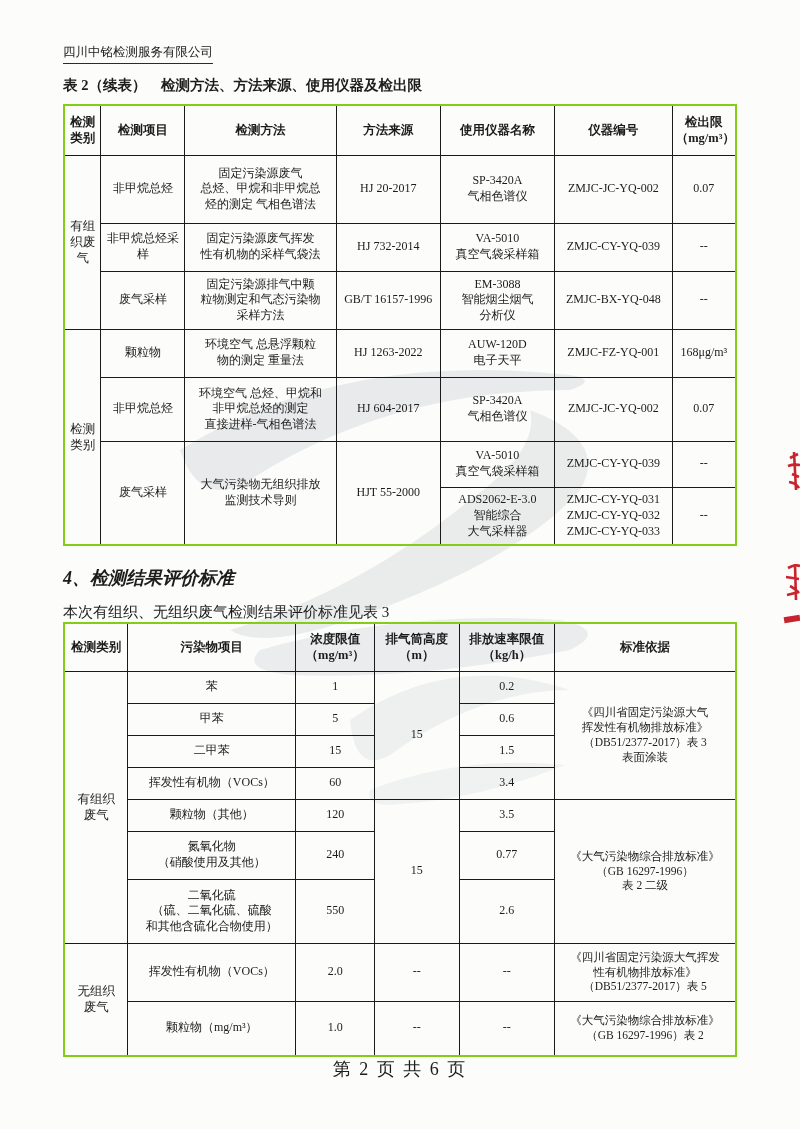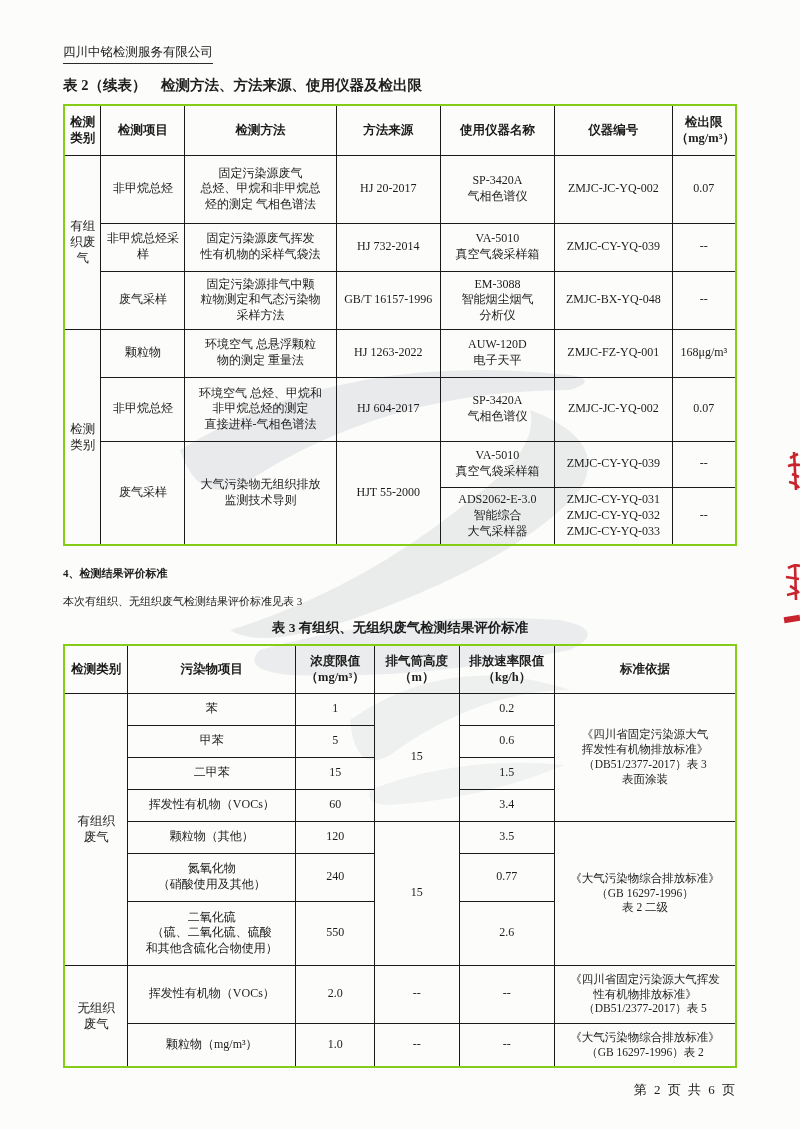--- a/index.html
+++ b/index.html
@@ -12,22 +12,22 @@
     overflow:hidden;
   }
   .content { position:relative; z-index:2; padding:0 63px; }
 
   
   .doc-header { display:flex; justify-content:space-between; align-items:flex-end; padding-top:44px; font-size:12.5px; }
   .doc-header span { border-bottom:1.5px solid #2b2b2b; padding-bottom:2px; white-space:pre-line; }
 
   
   .tbl-title { text-align:left; font-weight:bold; font-size:14.5px; margin:12px 0 9px; white-space:pre-line; }
-  .section-heading { font-weight:bold; font-size:11px; margin-top:20px; }
-  .section-para { font-size:11px; margin-top:13px; }
+  .section-heading { font-weight:bold; font-size:18px; margin-top:20px;font-style:italic; }
+  .section-para { font-size:15px; margin-top:13px; }
   .t3-title { text-align:center; font-weight:bold; font-size:13.5px; margin:10px 0 7px; }
 
   
   table { width:100%; border-collapse:collapse; table-layout:fixed; border:2px solid #84cc16; background:transparent; }
   th,td {
     border:1px solid #1a1a1a;
     text-align:center; vertical-align:middle;
     font-size:12px; line-height:1.3;
     padding:2px 3px;
     white-space:pre-line;
@@ -43,24 +43,24 @@
   .t2 tbody tr:nth-child(4){height:48px}
   .t2 tbody tr:nth-child(5){height:64px}
   .t2 tbody tr:nth-child(6){height:46px}
   .t2 tbody tr:nth-child(7){height:58px}
 
   .t3 thead tr { height:48px; }
   .t3 tbody tr:nth-child(-n+5){height:32px}
   .t3 tbody tr:nth-child(6){height:48px}
   .t3 tbody tr:nth-child(7){height:64px}
   .t3 tbody tr:nth-child(8){height:58px}
-  .t3 tbody tr:nth-child(9){height:44px}
+  .t3 tbody tr:nth-child(9){height:55px}
   .t3 td.std { font-size:11.5px; }
 
-  .footer { text-align:right; font-size:13px; margin-top:13px; letter-spacing:2px; }
+  .footer { text-align:center; font-size:18px; letter-spacing:2px; }
 
   
   .watermark { position:absolute; left:140px; top:320px; z-index:1; opacity:.55; pointer-events:none; }
   .watermark2 { position:absolute; left:330px; top:660px; z-index:1; opacity:.45; pointer-events:none; }
 
   
   .seal { position:absolute; right:0; top:440px; width:34px; height:210px; z-index:3; pointer-events:none; }
 </style>
 </head>
 <body>
@@ -188,21 +188,20 @@
 ZMJC-CY-YQ-032
 ZMJC-CY-YQ-033</td>
         <td>--</td>
       </tr>
     </tbody>
   </table>
 
   <div class="section-heading">4、检测结果评价标准</div>
   <div class="section-para">本次有组织、无组织废气检测结果评价标准见表 3</div>
 
-  <div class="t3-title">表 3 有组织、无组织废气检测结果评价标准</div>
 
   <table class="t3">
     <colgroup>
       <col style="width:9.5%">
         <col style="width:25%">
         <col style="width:11.7%">
         <col style="width:12.6%">
         <col style="width:14.2%">
         <col style="width:27%">
     </colgroup>

